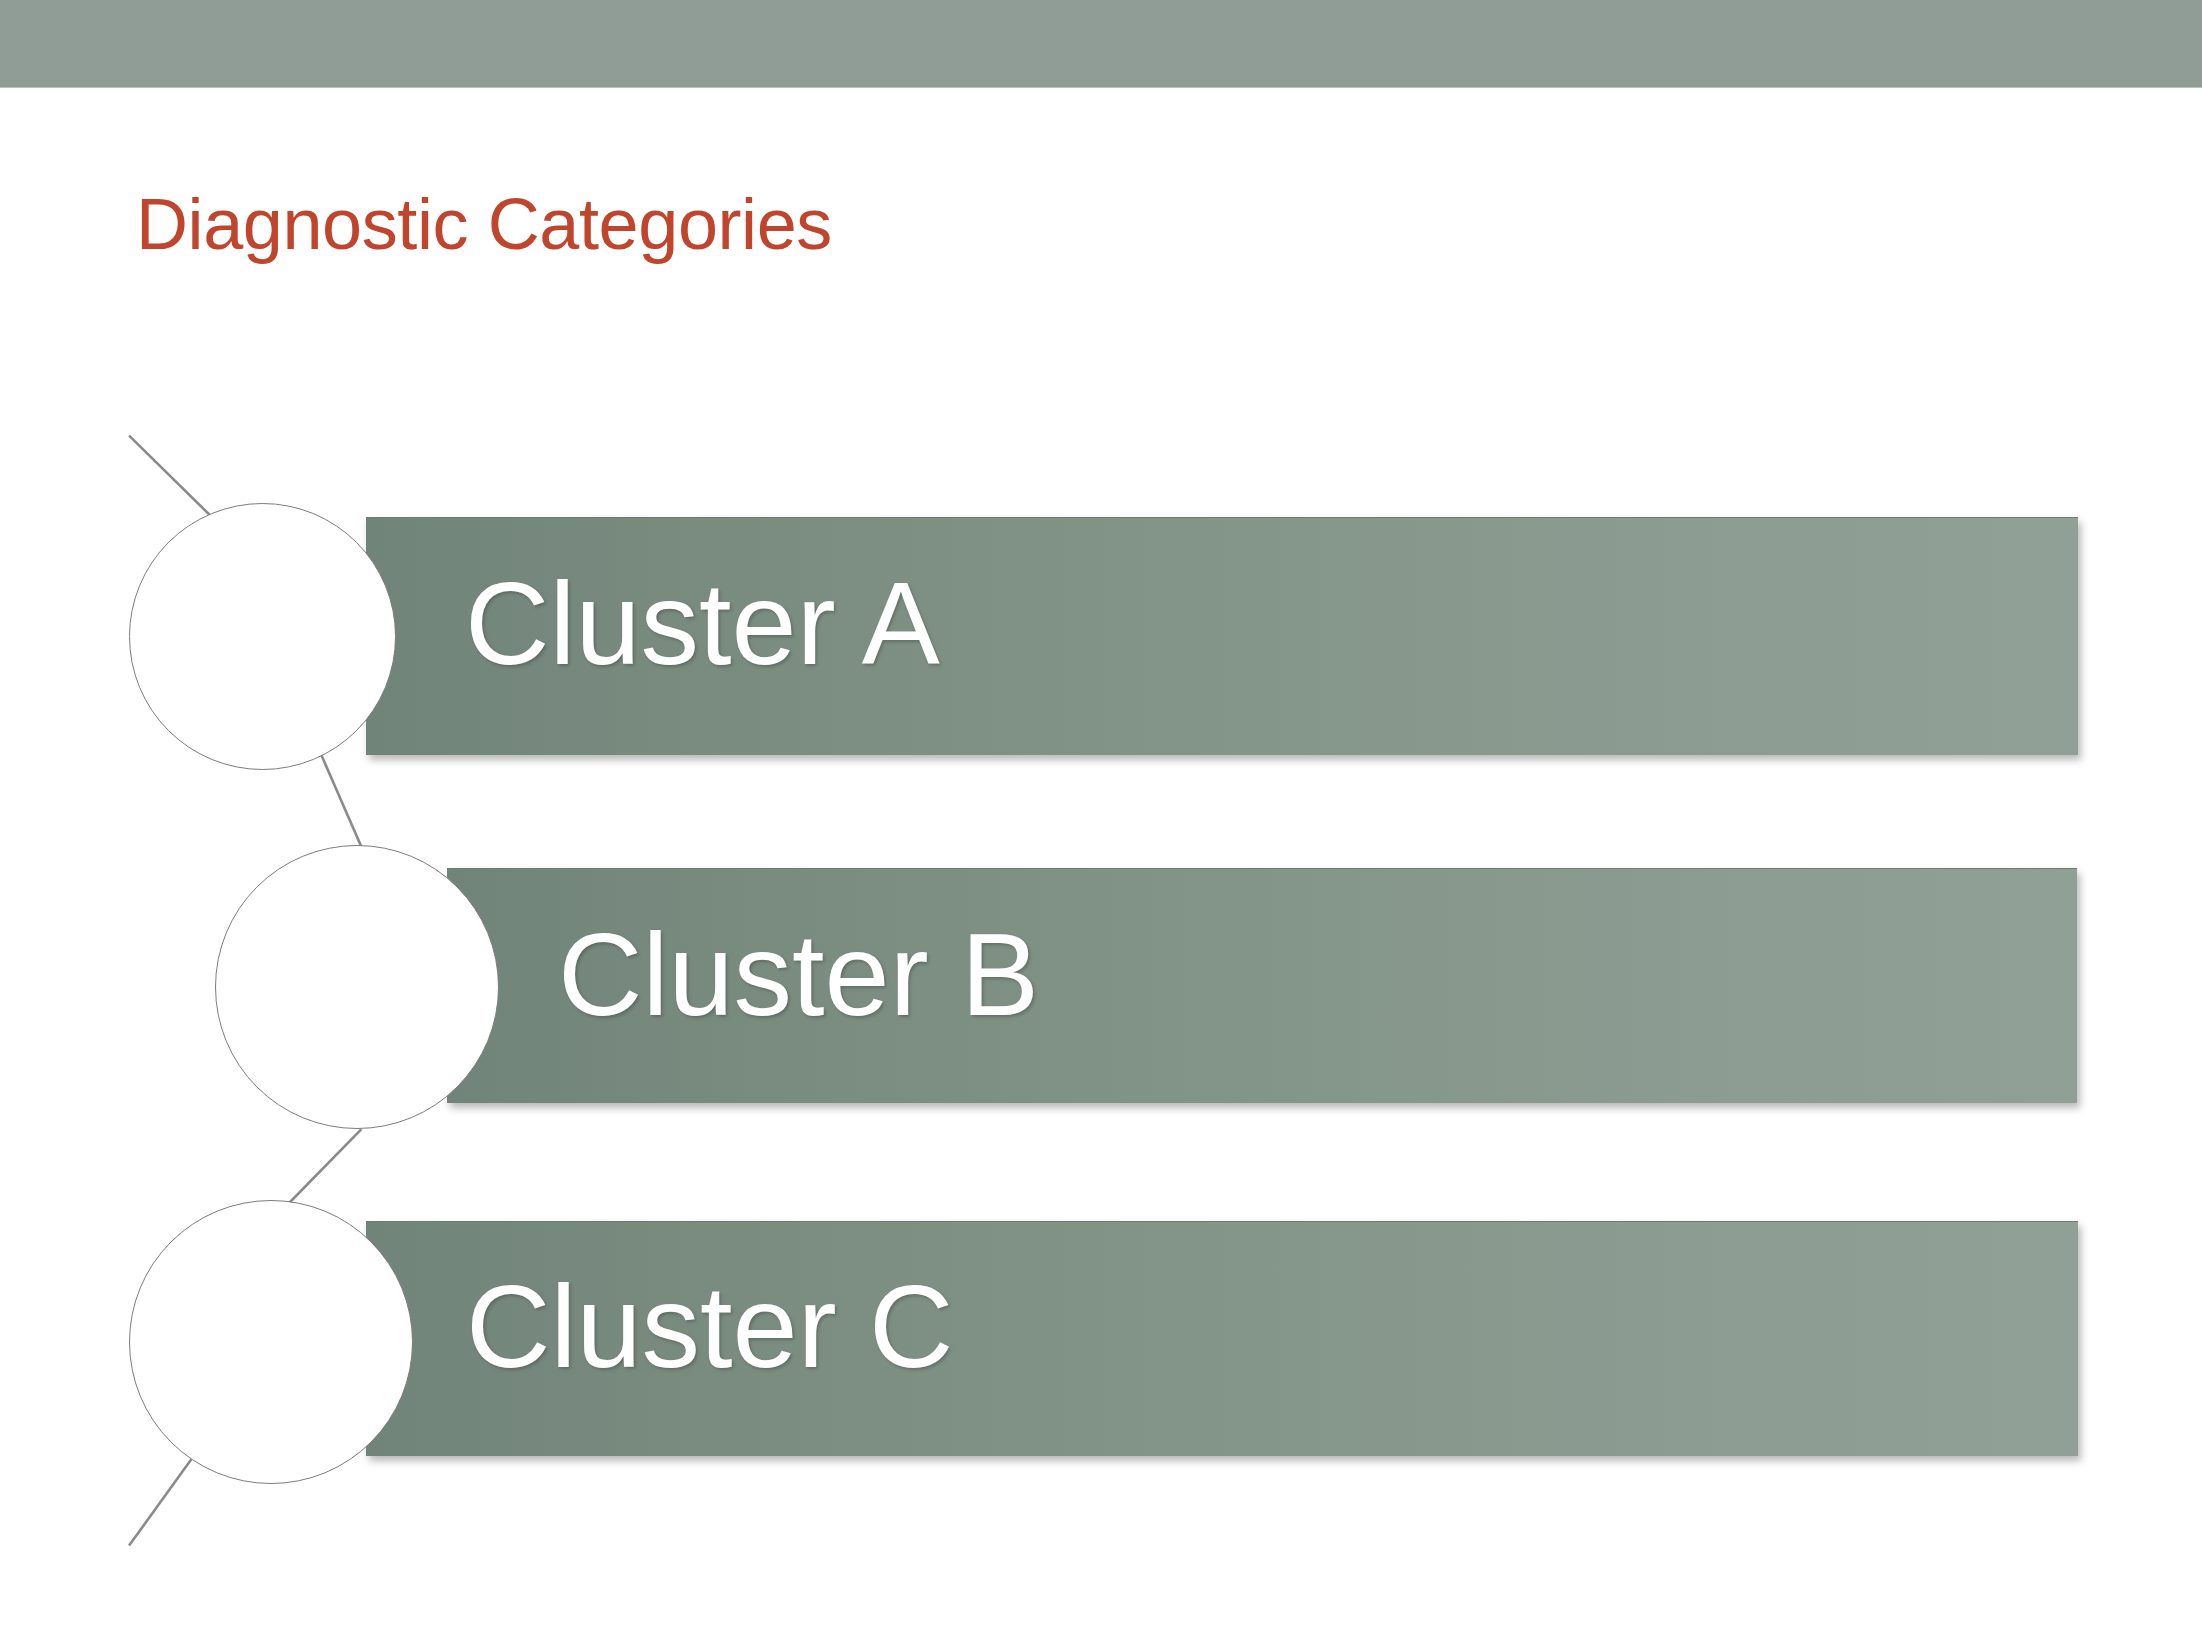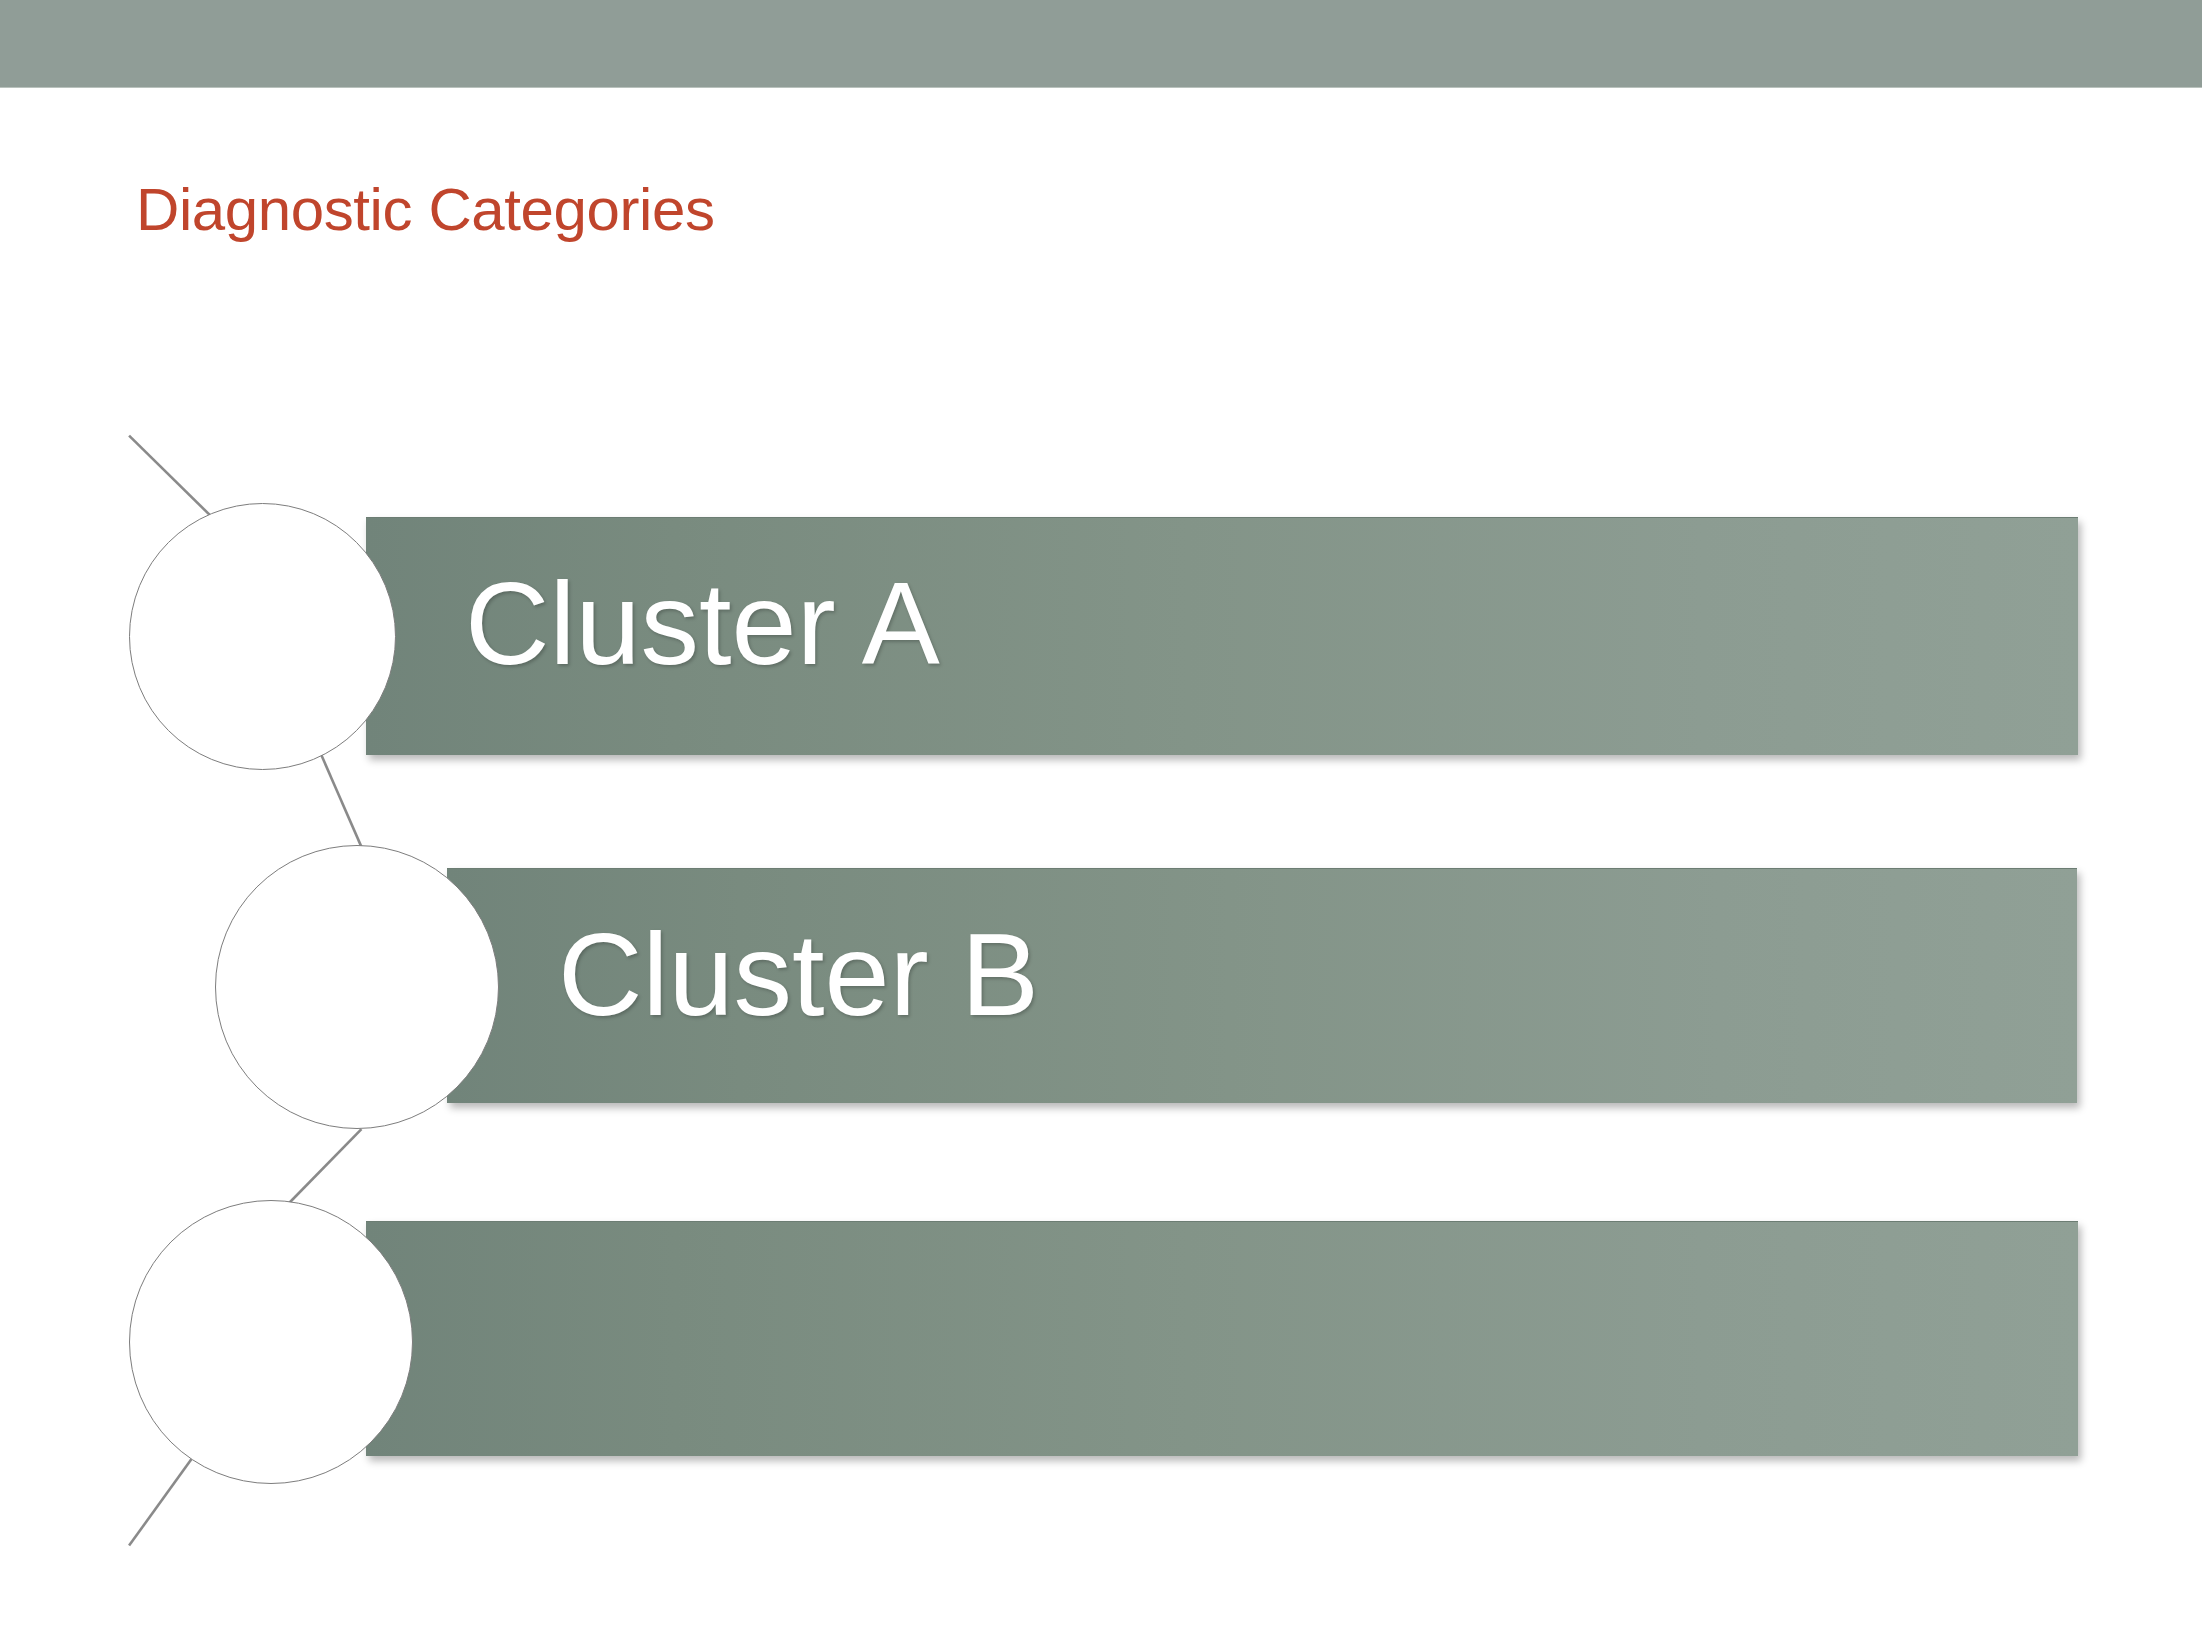--- a/index.html
+++ b/index.html
@@ -29,21 +29,21 @@
     height: 87px;
     background: #909d97;
     border-bottom: 1.7px solid #b9c2bd;
   }
   
   #slide-title {
     position: absolute;
     left: 136px;
     top: 138px;
     width: 1807px;
-    font-size: 60px;
+    font-size: 72px;
     line-height: 1.08;
     font-weight: 400;
     color: #c0452c;
     letter-spacing: -0.4px;
     white-space: nowrap;
   }
   
   #diagram {
     position: absolute;
     left: 0;
@@ -114,17 +114,18 @@
 
     <div class="cluster-row" style="left:0; top:0; width:2203px; height:1652px;border-radius:10px;">
       <div class="cluster-bar" style="left:447px; top:854px; width:1630px; height:234px;"></div>
       <div class="cluster-circle" style="left:215px; top:831px; width:284px; height:284px;"></div>
       <div class="cluster-label" style="left:558px; top:902px;">Cluster B</div>
     </div>
 
     <div class="cluster-row" style="left:0; top:0; width:2203px; height:1652px;">
       <div class="cluster-bar" style="left:366px; top:1207px; width:1712px; height:234px;"></div>
       <div class="cluster-circle" style="left:129px; top:1186px; width:284px; height:284px;"></div>
+      <div class="cluster-label" style="left:466px; top:1254px;">Cluster C</div>
     </div>
 
   </div>
 </div>
 
 
 </body></html>

